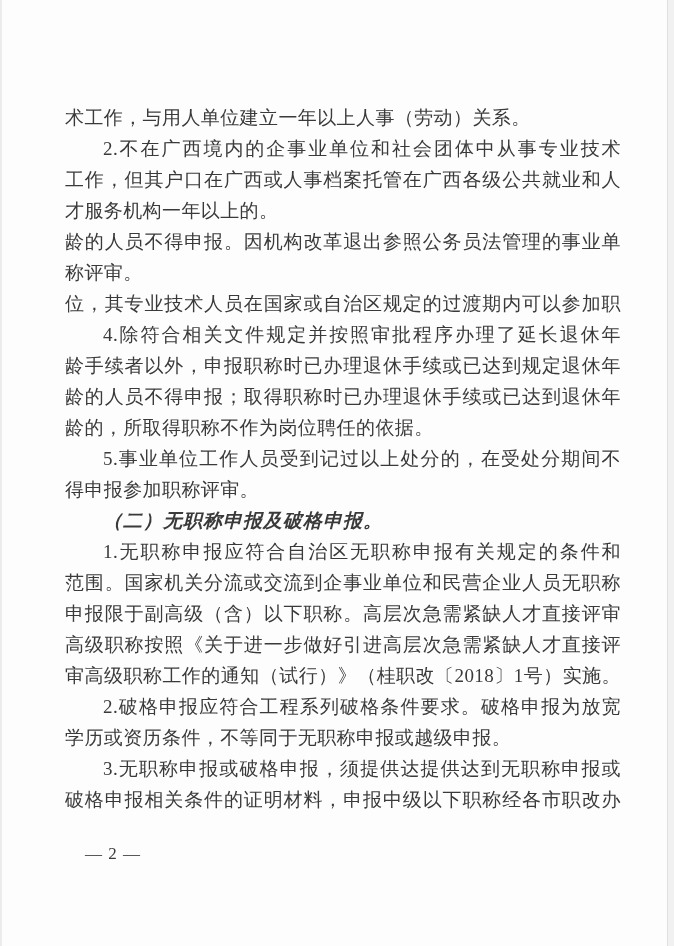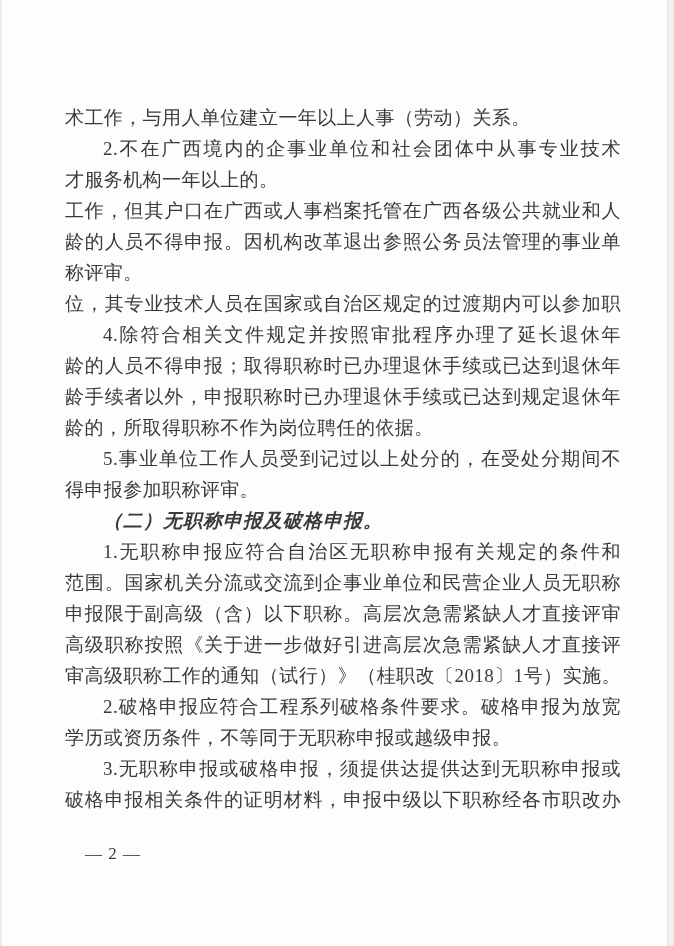--- a/index.html
+++ b/index.html
@@ -71,32 +71,32 @@
 <div class="page">
   <div class="edge-left"></div>
   <div class="edge-right"></div>
 
   <div class="content">
       <div class="paragraph">
         <div class="line">术工作，与用人单位建立一年以上人事（劳动）关系。</div>
       </div>
       <div class="paragraph">
         <div class="line full indent">2.不在广西境内的企事业单位和社会团体中从事专业技术</div>
+        <div class="line full">工作，但其户口在广西或人事档案托管在广西各级公共就业和人</div>
         <div class="line">才服务机构一年以上的。</div>
-        <div class="line full">工作，但其户口在广西或人事档案托管在广西各级公共就业和人</div>
       </div>
       <div class="paragraph">
         <div class="line full">龄的人员不得申报。因机构改革退出参照公务员法管理的事业单</div>
         <div class="line">称评审。</div>
         <div class="line full">位，其专业技术人员在国家或自治区规定的过渡期内可以参加职</div>
       </div>
       <div class="paragraph">
         <div class="line full indent">4.除符合相关文件规定并按照审批程序办理了延长退休年</div>
+        <div class="line full">龄手续者以外，申报职称时已办理退休手续或已达到规定退休年</div>
         <div class="line full">龄的人员不得申报；取得职称时已办理退休手续或已达到退休年</div>
-        <div class="line full">龄手续者以外，申报职称时已办理退休手续或已达到规定退休年</div>
         <div class="line">龄的，所取得职称不作为岗位聘任的依据。</div>
       </div>
       <div class="paragraph">
         <div class="line full indent">5.事业单位工作人员受到记过以上处分的，在受处分期间不</div>
         <div class="line">得申报参加职称评审。</div>
       </div>
       <div class="paragraph heading">
         <div class="line indent">（二）无职称申报及破格申报。</div>
       </div>
       <div class="paragraph">

